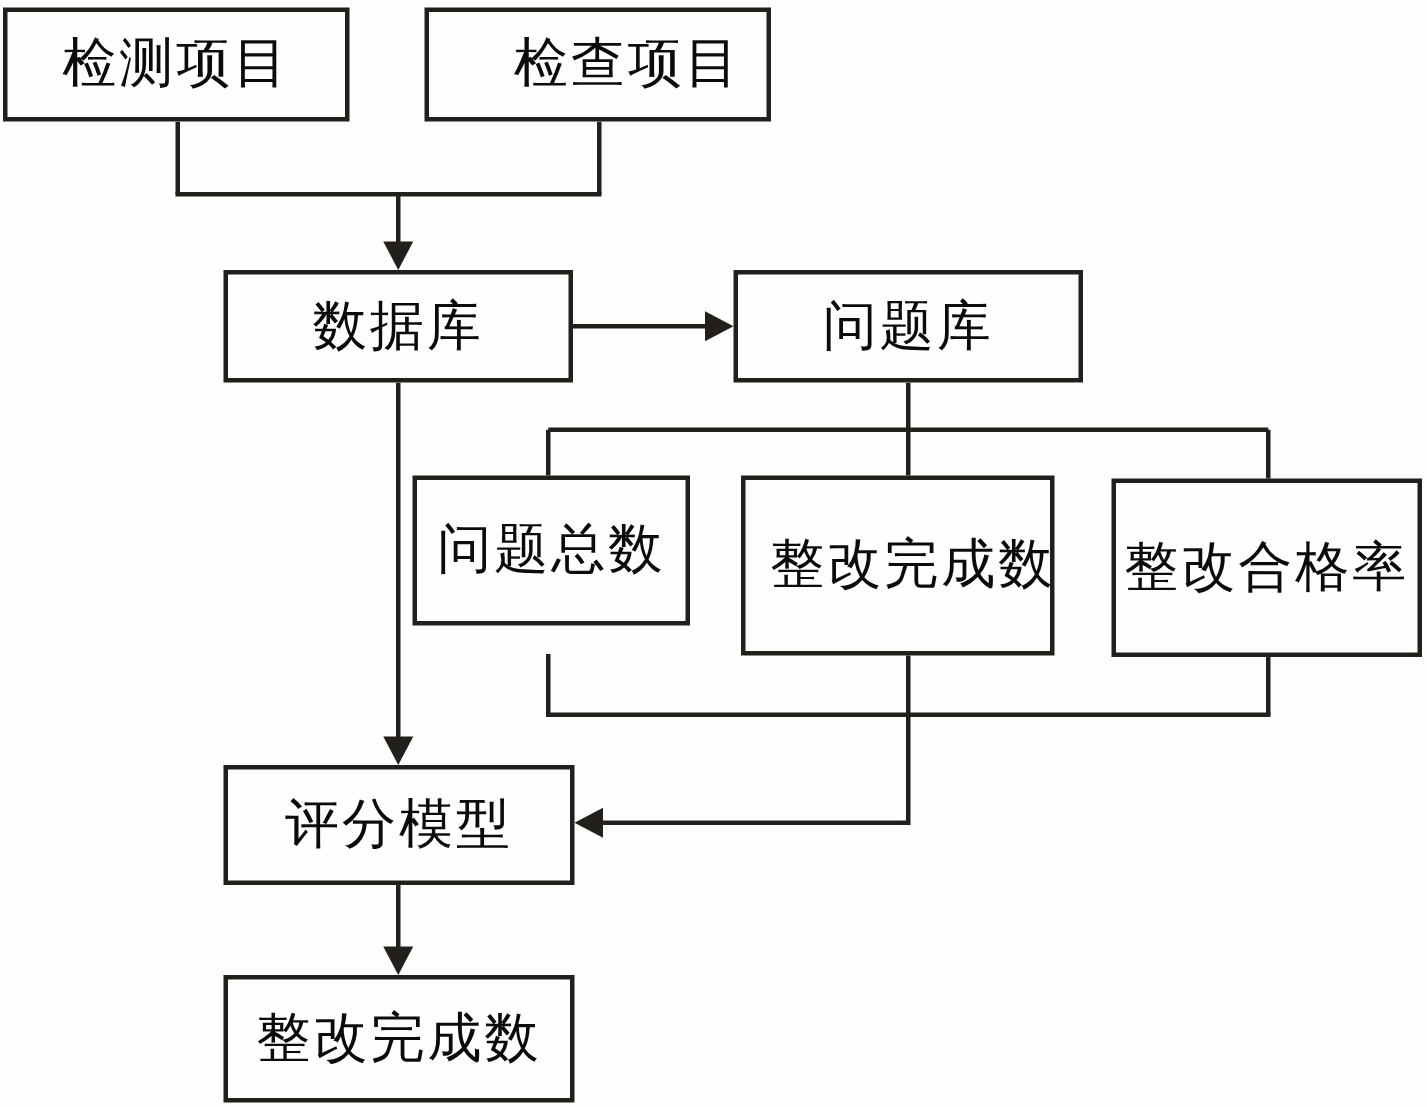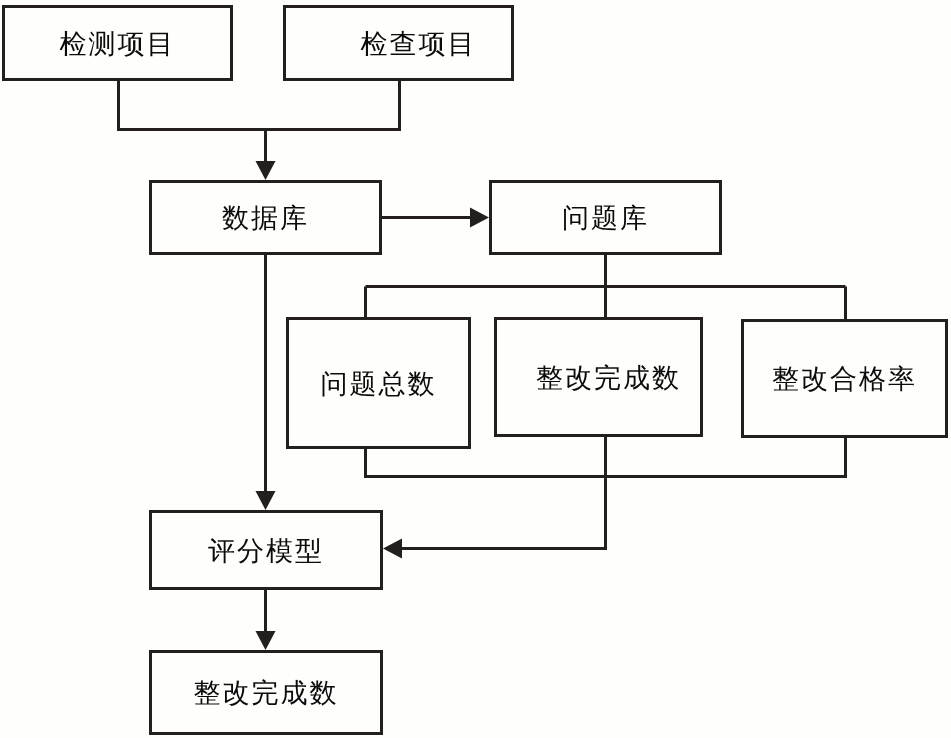--- a/index.html
+++ b/index.html
@@ -28,21 +28,21 @@
     box-sizing: border-box;
     border: 3px solid #231f1c;
     background: #fefefc;
     display: flex;
     align-items: center;
     justify-content: center;
     z-index: 5;
   }
   .node-label {
     font-family: "DejaVu Serif", "Liberation Serif", serif;
-    font-size: 27px;
+    font-size: 36px;
     color: #0b0b0b;
     letter-spacing: 2px;
     white-space: nowrap;
     line-height: 1;
     user-select: none;
   }
   .edge-line {
     stroke: #231f1c;
     stroke-width: 3;
     fill: none;
@@ -99,21 +99,21 @@
   </div>
 
   <div class="node-box" style="left:489px; top:180px; width:233px; height:75px;">
     <span class="node-label">问题库</span>
   </div>
 
   <div class="node-box" style="left:149px; top:180px; width:233px; height:75px;">
     <span class="node-label">数据库</span>
   </div>
 
-  <div class="node-box" style="left:286px; top:317px; width:185px; height:132px;">
+  <div class="node-box" style="left:275px; top:317px; width:185px; height:100px;">
     <span class="node-label">问题总数</span>
   </div>
 
   <div class="node-box" style="left:494px; top:317px; width:209px; height:120px;padding-left:20px;">
     <span class="node-label">整改完成数</span>
   </div>
 
   <div class="node-box" style="left:741px; top:319px; width:207px; height:119px;">
     <span class="node-label">整改合格率</span>
   </div>

